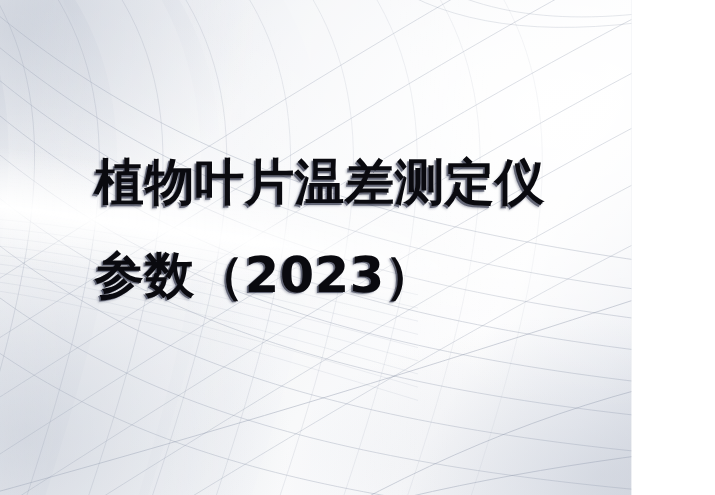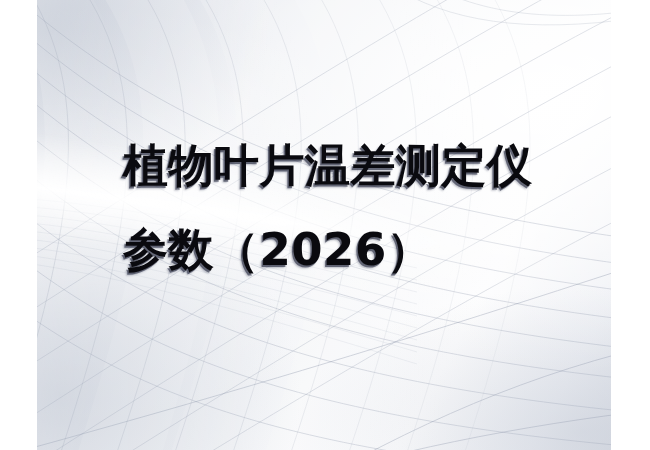--- a/index.html
+++ b/index.html
@@ -7,21 +7,20 @@
     padding: 0;
     background: #ffffff;
   }
   #stage {
     position: relative;
     width: 574px;
     height: 450px;
     overflow: hidden;
     font-family: "DejaVu Sans", "Liberation Sans", sans-serif;
     background: #e3e6ec;
-    margin-left: 37px;
   }
 
   
   .bg-layer {
     position: absolute;
     inset: 0;
     pointer-events: none;
   }
 
   
@@ -163,16 +162,16 @@
       <path d="M 352 -16 C 410 22, 490 34, 600 18"></path>
       <path d="M 368 -30 C 430 14, 512 26, 628 6"></path>
     </g>
   </svg>
 
   <div class="bg-layer bg-shade"></div>
   <div class="bg-layer bg-sweep"></div>
 
   <div class="title-block">
     <div class="title-line">植物叶片温差测定仪</div>
-    <div class="title-line">参数（2026）</div>
+    <div class="title-line">参数（2023）</div>
   </div>
 
 </div>
 
 </body></html>

